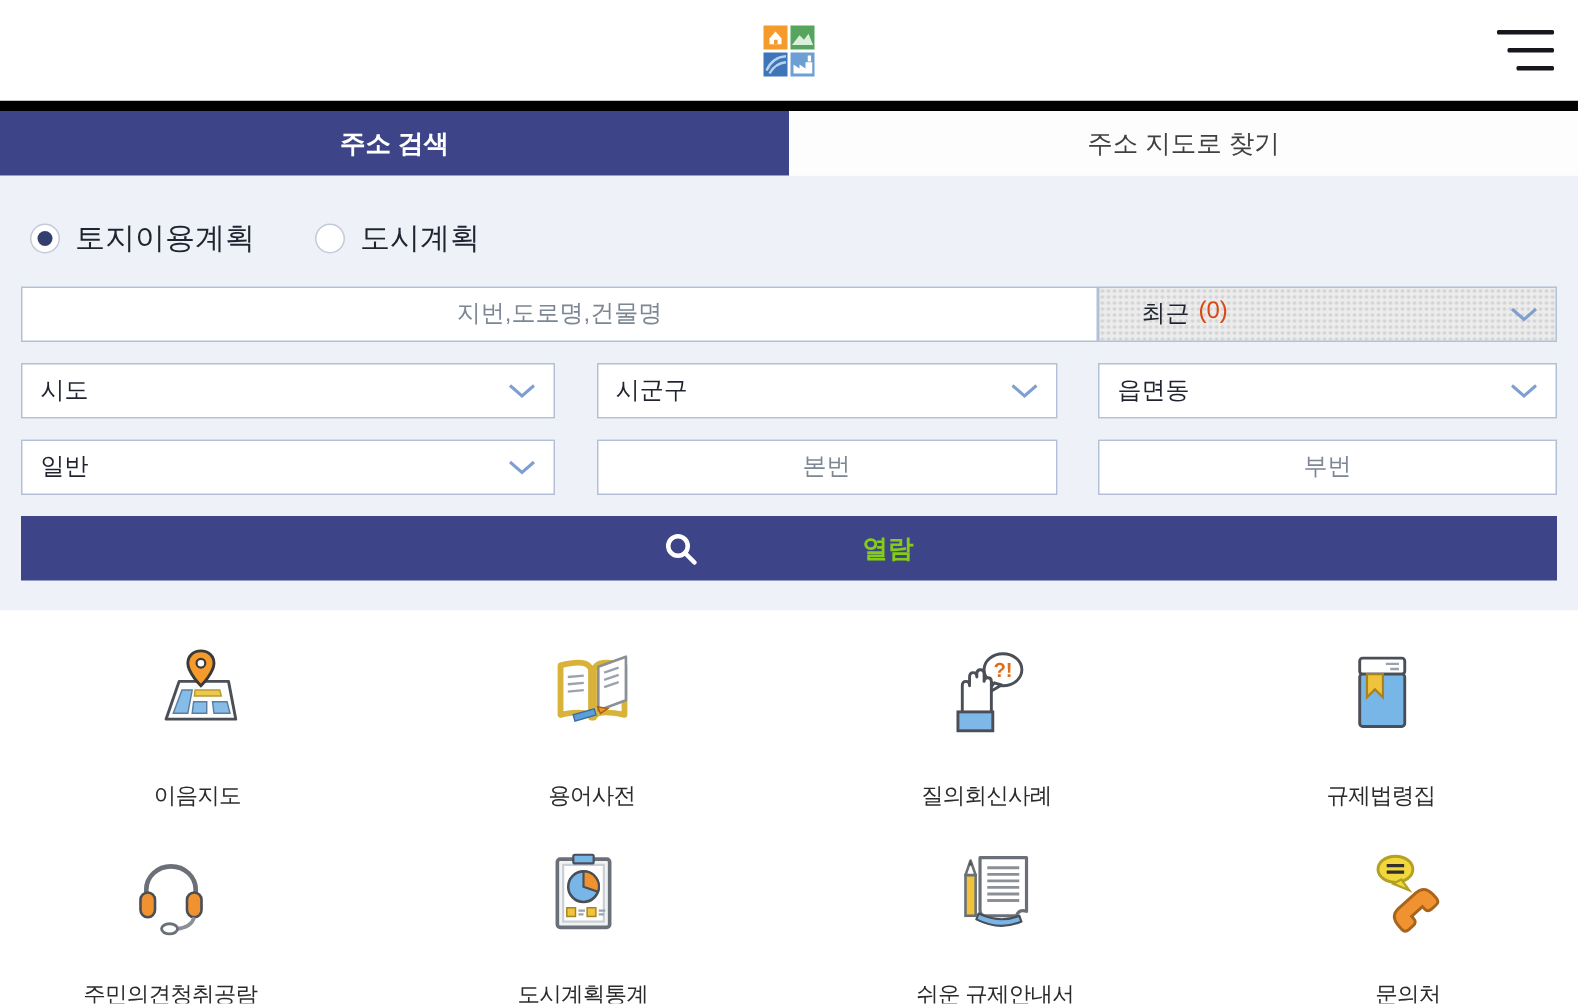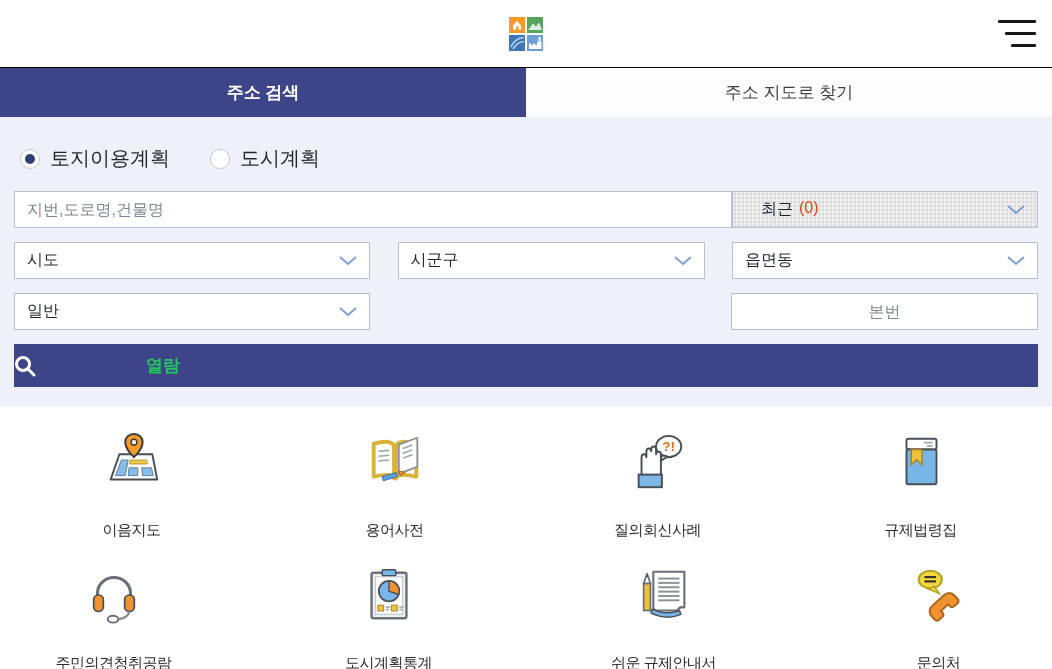--- a/index.html
+++ b/index.html
@@ -12,60 +12,60 @@
   .logo { display:flex; align-items:center; gap:9px; cursor:pointer; }
   .logo-text { font-size:31px; font-weight:800; color:#1d5fa8; letter-spacing:-1.5px; }
   .logo-e { color:#3cab97; font-size:35px; font-weight:800; }
   .menu-btn { position:absolute; right:16px; top:20px; width:40px; height:27px;
     background:none; border:none; cursor:pointer;
     display:flex; flex-direction:column; align-items:flex-end; justify-content:space-between; }
   .menu-btn .bar { height:3px; background:#15171c; border-radius:1px; }
   .menu-btn .b1 { width:38px; } .menu-btn .b2 { width:31px; } .menu-btn .b3 { width:25px; }
 
   
-  .tabs { display:flex; height:50px; border-top:1px solid #000000; }
+  .tabs { display:flex; height:50px; border-top:7px solid #000000; }
   .tab { flex:1; display:flex; align-items:center; justify-content:center;
     font-size:17px; cursor:pointer; }
   .tab.active { background:#3d4588; color:#fff; font-weight:600; }
   .tab.inactive { background:#fdfdfe; color:#404040; }
 
   
   .form { background:#eef1f8; padding:28px 14px 20px; }
   .radio-row { display:flex; gap:40px; margin:0 0 19px 6px; }
   .radio { display:flex; align-items:center; gap:10px; font-size:20px;
     color:#1f2430; cursor:pointer; }
   .radio-circle { width:20px; height:20px; border-radius:50%; background:#fff;
     border:1px solid #c3cad8; position:relative; flex:none; }
   .radio.checked .radio-circle::after { content:""; position:absolute; inset:4px;
     border-radius:50%; background:#333f6e; }
 
   .frow { display:flex; margin-bottom:14px; }
   .frow.spread { justify-content:space-between; }
   .txt-input { height:37px; border:1px solid #b3c0d8; background:#fff;
     font-size:16px; color:#222; padding:0 12px; outline:none;
-    font-family:"Liberation Sans","DejaVu Sans",sans-serif; }
+    font-family:"Liberation Sans","DejaVu Sans",sans-serif;text-align:center; }
   .txt-input::placeholder { color:#7d8793; opacity:1; }
   .keyword { flex:1; }
   .center-input { text-align:center; }
   .w1 { width:356px; } .w2 { width:307px; } .w3 { width:306px; }
 
   .select-box { height:37px; background:#fff; border:1px solid #b3c0d8;
     display:flex; align-items:center; justify-content:space-between;
     padding:0 12px; font-size:16px; color:#1f2430; cursor:pointer; }
   .select-box.disabled {
     background-color:#ececec;
     background-image:radial-gradient(#d4d4d4 1px, transparent 1.2px);
     background-size:4px 4px;padding-left:28px; }
   .recent-text { display:flex; gap:6px; }
   .recent-count { color:#d9480f; }
   .chev { flex:none; }
 
   .submit { margin-top:10px; width:100%; height:43px; background:#3d4588;
-    border:none; color:#22c55e; font-size:17px; font-weight:700; cursor:pointer;
-    display:flex; align-items:center; gap:110px;
+    border:none; color:#84cc16; font-size:17px; font-weight:700; cursor:pointer;
+    display:flex; align-items:center; justify-content:center; gap:110px;
     font-family:"Liberation Sans","DejaVu Sans",sans-serif; }
 
   
   .links { background:#fff; padding:22px 0 6px; }
   .links-row { display:flex; }
   .links-row + .links-row { margin-top:22px;gap:48px; }
   .link-item { width:25%; display:flex; flex-direction:column; align-items:center;
     cursor:pointer; }
   .link-icon { height:64px; display:flex; align-items:flex-end; justify-content:center; }
   .link-label { margin-top:28px; font-size:15px; color:#2b2b2b; letter-spacing:-0.5px; }
@@ -150,20 +150,21 @@
   </div>
 
   <div class="frow spread">
     <div class="select-box w1">
       <span>일반</span>
       <svg class="chev" width="18" height="10" viewBox="0 0 18 10">
           <polyline points="1,1 9,8 17,1" fill="none" stroke="#7f9fd0" stroke-width="2"></polyline>
         </svg>
     </div>
     <input class="txt-input center-input w2" type="text" placeholder="본번" style="">
+    <input class="txt-input center-input w3" type="text" placeholder="부번" style="">
   </div>
 
   <button class="submit">
     <svg width="22" height="22" viewBox="0 0 22 22">
       <circle cx="9" cy="9" r="6.5" fill="none" stroke="#fff" stroke-width="3"></circle>
       <line x1="14" y1="14" x2="20" y2="20" stroke="#fff" stroke-width="3" stroke-linecap="round"></line>
     </svg>
     <span>열람</span>
   </button>
 </div>

